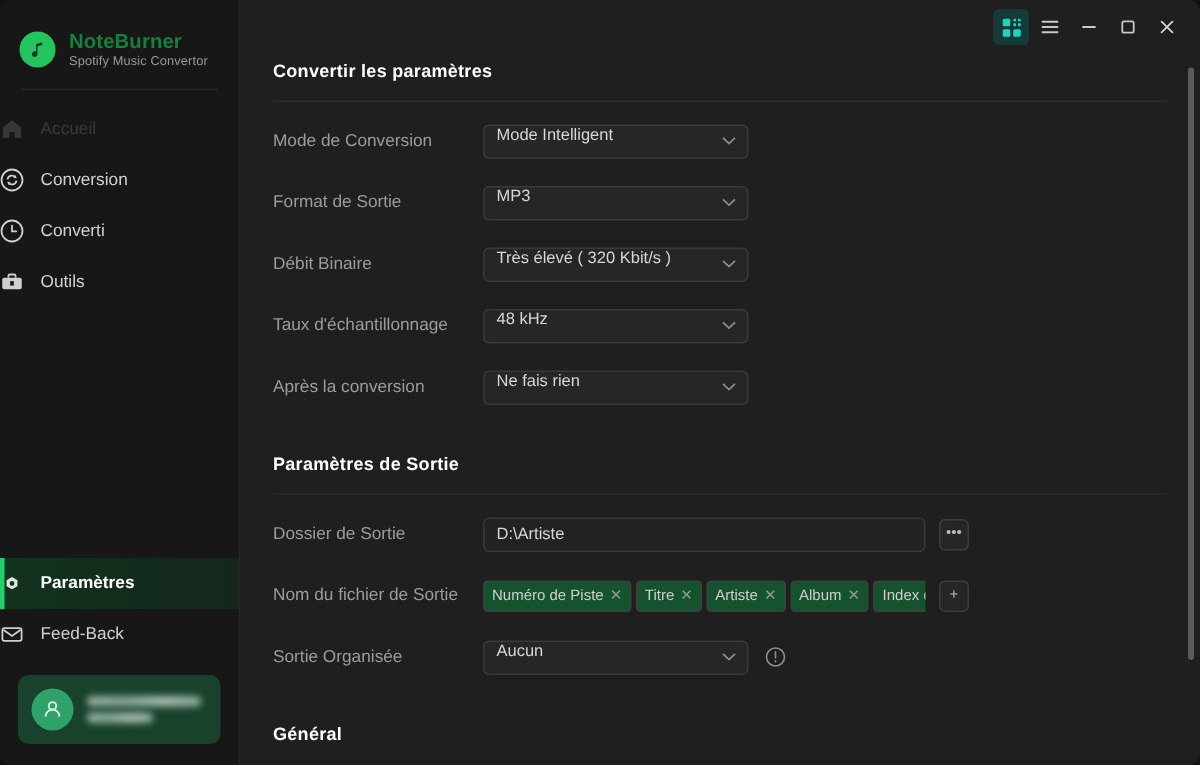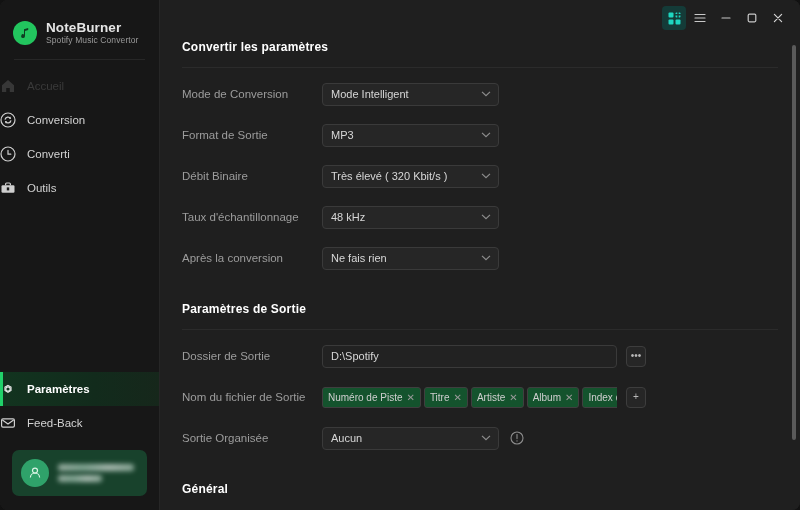--- a/index.html
+++ b/index.html
@@ -34,21 +34,21 @@
   }
   .brand-logo {
     width: 24px; height: 24px; border-radius: 50%;
     background: #22c55e;
     display: flex; align-items: center; justify-content: center;
     flex: 0 0 24px;
   }
   .brand-logo svg { display: block; }
   .brand-text { line-height: 1.15; }
   .brand-title {
-    font-size: 13.5px; font-weight: bold; color: #e5e5e5;
+    font-size: 13.5px; font-weight: bold; color: #15803d;
     letter-spacing: .1px;
   }
   .brand-sub {
     font-size: 8.5px; color: #9a9a9a; margin-top: 1px;
     letter-spacing: .1px;
   }
   .brand-divider {
     margin: 7px 14px 0 14px;
     height: 1px; background: #272727;
   }
@@ -132,21 +132,21 @@
   .row-gap { margin-top: 11px; }
   .row-label {
     width: 140px; flex: 0 0 140px;
     font-size: 11.5px; color: #9c9c9c;
   }
   .select {
     width: 177px; height: 23px;
     background: #262626;
     border: 1px solid #3a3a3a;
     border-radius: 4px;
-    display: flex; align-items: center;
+    display: flex; 
     padding: 0 8px;
     font-size: 11px; color: #d7d7d7;
     position: relative;
     cursor: pointer;
   }
   .select .chev {
     position: absolute; right: 7px; top: 50%; transform: translateY(-50%);
   }
   .textinput {
     width: 295px; height: 23px;
@@ -368,21 +368,21 @@
           </svg>
         </div>
       </div>
 
       <div class="section-title" style="margin-top:29px">Paramètres de Sortie</div>
       <div class="section-rule"></div>
 
       <div class="row row-gap">
         <div class="row-label">Dossier de Sortie</div>
         <div class="textinput">
-          <span>D:\Spotify</span>
+          <span>D:\Artiste</span>
         </div>
         <div class="sq-btn">•••</div>
       </div>
 
       <div class="row row-gap">
         <div class="row-label">Nom du fichier de Sortie</div>
         <div class="tags">
           <div class="tag">
             <span>Numéro de Piste</span>
             <span class="x">✕</span>

